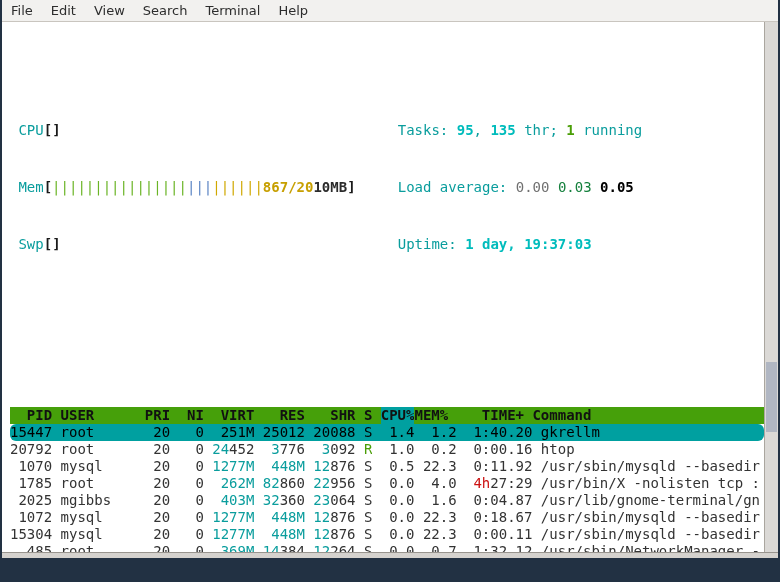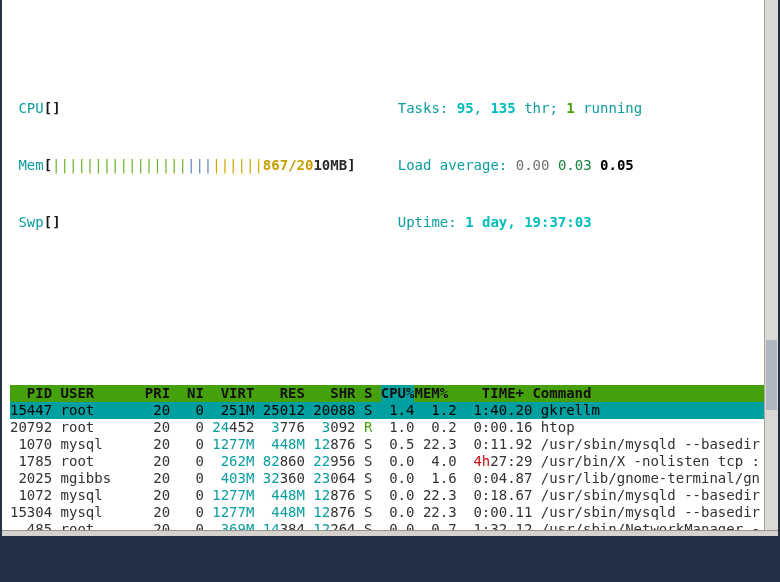--- a/index.html
+++ b/index.html
@@ -55,34 +55,42 @@
   .blank-line{height:19px;}
 
   
   .prow{display:flex;height:17px;line-height:17px;align-items:center;}
   .prow .cell{flex:none;overflow:hidden;}
   .prow .cell.gap{margin-left:1ch;}
   .prow .cmd{flex:1 1 auto;overflow:hidden;}
   .thead{background:var(--header_bg);color:#111;font-weight:bold;}
   .thead .sort-hl{background:var(--teal_bg);padding-right:1ch;}
   .thead .sort-hl + .cell.gap{margin-left:0;}
-  .prow.selected{background:var(--teal_bg);}
+  .prow.selected{background:var(--teal_bg);border-radius:6px;}
   .prow.selected span, .prow.selected{color:#000 !important;}
   .c-teal{color:var(--teal_text);text-align:center;} .c-green{color:var(--green_text);}
   .c-red{color:var(--red_text);}
 
   
   .bottom-strip{height:6px;background:#d5d2ce;border-top:1px solid #98948e;}
 </style>
 </head>
 <body>
 
 <div class="window">
 
 
+  <div class="menubar">
+      <div class="menu-item">File</div>
+      <div class="menu-item">Edit</div>
+      <div class="menu-item">View</div>
+      <div class="menu-item">Search</div>
+      <div class="menu-item">Terminal</div>
+      <div class="menu-item">Help</div>
+    </div>
 
   <div class="term">
     <div class="term-content">
 
       <div class="top-block">
         <div class="meters-col">
           <div class="meter">
             <span class="mlabel">CPU</span><span class="bracket">[</span><span class="bracket">]</span>
           </div>
           <div class="meter">

